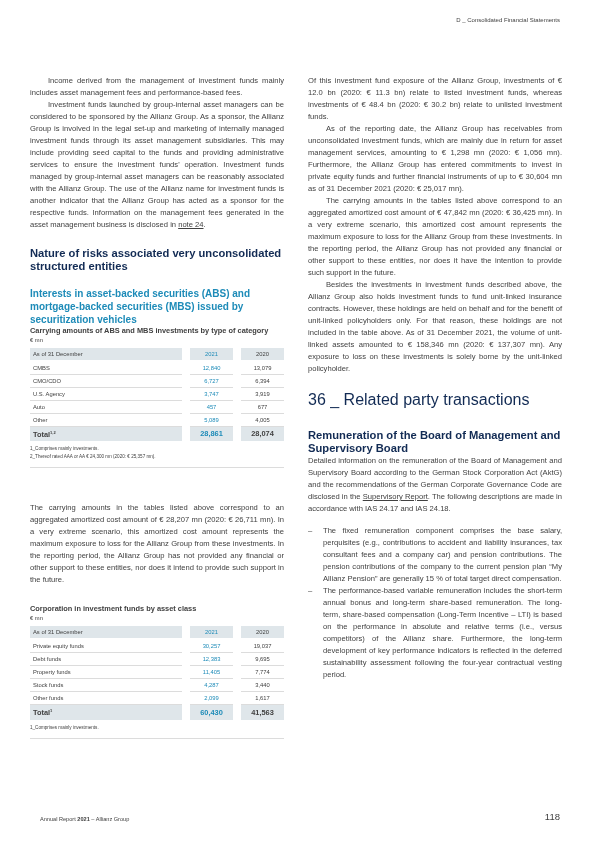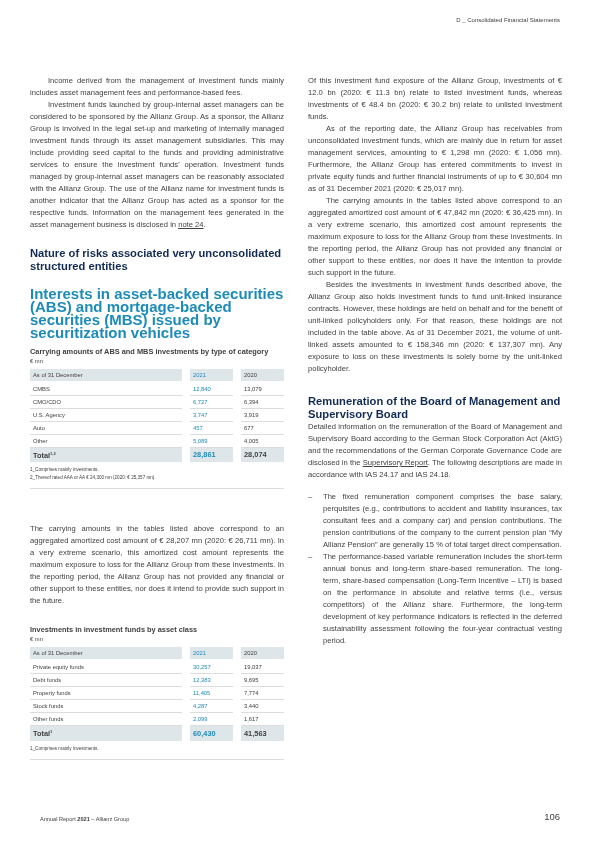--- a/index.html
+++ b/index.html
@@ -10,31 +10,31 @@
 
   .col { position: absolute; top: 75px; width: 254px; font-size: 7.6px; line-height: 12px; color: #414141; }
   .col.left { left: 30px; }
   .col.right { left: 308px; }
 
   p { text-align: justify; }
   p.indent { text-indent: 18px; }
   a.link { color: #414141; text-decoration: underline; margin-top: 34px; }
 
   .h-navy { color: #122b54; font-weight: bold; font-size: 11.2px; line-height: 13px; margin-top: 14px; }
-  .h-teal { color: #1d8bb8; font-weight: bold; font-size: 15px; line-height: 13px; margin-top: 14px; }
+  .h-teal { color: #1d8bb8; font-weight: bold; font-size: 10px; line-height: 13px; margin-top: 14px; }
   .h-section { color: #122b54; font-size: 16px; line-height: 18px; margin-top: 14px; margin-bottom: 12px; font-weight: normal; }
 
   .tbl-title { color: #414141; font-weight: bold; font-size: 7.4px; margin-top: 14px; line-height: 10px; }
   .tbl-unit { font-size: 5.8px; line-height: 9px; color: #414141; }
 
   table { width: 100%; border-collapse: separate; border-spacing: 0; font-size: 5.8px; margin-top: 3px; }
   td { height: 12px; padding: 0 3px; border-bottom: 1px solid #dcdcdc; }
   td.c1 { width: 152px; }
   td.gap { width: 8px; padding: 0; border-bottom: none; }
-  td.num { text-align: left; width: 43px; }
+  td.num { text-align: center; width: 43px; }
   td.y21 { color: #1d8bb8; }
   tr.head td { background: #dfe6ea; border-bottom: 2px solid #ffffff; }
   tr.head td.gap { background: #ffffff; }
   tr.total td { background: #dfe6ea; font-weight: bold; font-size: 7.4px; border-bottom: none; }
   tr.total td.gap { background: #ffffff; }
   sup { font-size: 4px; }
 
   .footnotes { font-size: 4.6px; line-height: 8px; margin-top: 4px; padding-bottom: 6px; border-bottom: 1px solid #dcdcdc; color: #414141; }
 
   ul.dash { list-style: none; margin-top: 10px; }
@@ -53,21 +53,21 @@
 </div>
 
 <div class="col left">
   <p class="indent">Income derived from the management of investment funds mainly includes asset management fees and performance-based fees.</p>
   <p class="indent"><span>Investment funds launched by group-internal asset managers can be considered to be sponsored by the Allianz Group. As a sponsor, the Allianz Group is involved in the legal set-up and marketing of internally managed investment funds through its asset management subsidiaries. This may include providing seed capital to the funds and providing administrative services to ensure the investment funds' operation. Investment funds managed by group-internal asset managers can be reasonably associated with the Allianz Group. The use of the Allianz name for investment funds is another indicator that the Allianz Group has acted as a sponsor for the respective funds. Information on the management fees generated in the asset management business is disclosed in </span><a class="link">note 24</a><span>.</span></p>
 
   <h2 class="h-navy" style="margin-top:16px;">Nature of risks associated very unconsolidated structured entities</h2>
   <h3 class="h-teal">Interests in asset-backed securities (ABS) and mortgage-backed securities (MBS) issued by securitization vehicles</h3>
 
   <div>
-    <div class="tbl-title" style="margin-top:8px;">Carrying amounts of ABS and MBS investments by type of category</div>
+    <div class="tbl-title" style="margin-top:0;">Carrying amounts of ABS and MBS investments by type of category</div>
     <div class="tbl-unit">€ mn</div>
     <table>
       <tbody>
           <tr class="head">
         <td class="c1">As of 31 December</td>
         <td class="gap"></td>
         <td class="num y21">2021</td>
         <td class="gap"></td>
         <td class="num">2020</td>
       </tr>
@@ -118,21 +118,21 @@
     <div class="footnotes">
       <div>1_Comprises mainly investments.</div>
       <div>2_Thereof rated AAA or AA € 24,300 mn (2020: € 25,357 mn).</div>
     </div>
   </div>
 
   <p style="margin-top:34px;">The carrying amounts in the tables listed above correspond to an aggregated amortized cost amount of € 28,207 mn (2020: € 26,711 mn). In a very extreme scenario, this amortized cost amount represents the maximum exposure to loss for the Allianz Group from these investments. In the reporting period, the Allianz Group has not provided any financial or other support to these entities, nor does it intend to provide such support in the future.</p>
 
 
   <div>
-    <div class="tbl-title" style="margin-top:18px;">Investments in investment funds by asset class</div>
+    <div class="tbl-title" style="margin-top:18px;">Corporation in investment funds by asset class</div>
     <div class="tbl-unit">€ mn</div>
     <table>
       <tbody>
           <tr class="head">
         <td class="c1">As of 31 December</td>
             <td class="gap"></td>
         <td class="num y21">2021</td>
             <td class="gap"></td>
         <td class="num">2020</td>
       </tr>
@@ -185,28 +185,29 @@
     </div>
   </div>
 </div>
 
 <div class="col right">
   <p>Of this investment fund exposure of the Allianz Group, investments of € 12.0 bn (2020: € 11.3 bn) relate to listed investment funds, whereas investments of € 48.4 bn (2020: € 30.2 bn) relate to unlisted investment funds.</p>
   <p class="indent">As of the reporting date, the Allianz Group has receivables from unconsolidated investment funds, which are mainly due in return for asset management services, amounting to € 1,298 mn (2020: € 1,056 mn). Furthermore, the Allianz Group has entered commitments to invest in private equity funds and further financial instruments of up to € 30,604 mn as of 31 December 2021 (2020: € 25,017 mn).</p>
   <p class="indent">The carrying amounts in the tables listed above correspond to an aggregated amortized cost amount of € 47,842 mn (2020: € 36,425 mn). In a very extreme scenario, this amortized cost amount represents the maximum exposure to loss for the Allianz Group from these investments. In the reporting period, the Allianz Group has not provided any financial or other support to these entities, nor does it have the intention to provide such support in the future.</p>
   <p class="indent">Besides the investments in investment funds described above, the Allianz Group also holds investment funds to fund unit-linked insurance contracts. However, these holdings are held on behalf and for the benefit of unit-linked policyholders only. For that reason, these holdings are not included in the table above. As of 31 December 2021, the volume of unit-linked assets amounted to € 158,346 mn (2020: € 137,307 mn). Any exposure to loss on these investments is solely borne by the unit-linked policyholder.</p>
 
+  <h1 class="h-section" style="margin-top:16px;">36 _ Related party transactions</h1>
 
   <h2 class="h-navy" style="margin-top:20px;">Remuneration of the Board of Management and Supervisory Board</h2>
   <p><span>Detailed information on the remuneration of the Board of Management and Supervisory Board according to the German Stock Corporation Act (AktG) and the recommendations of the German Corporate Governance Code are disclosed in the </span><a class="link">Supervisory Report</a><span>. The following descriptions are made in accordance with IAS 24.17 and IAS 24.18.</span></p>
 
   <ul class="dash">
     <li>The fixed remuneration component comprises the base salary, perquisites (e.g., contributions to accident and liability insurances, tax consultant fees and a company car) and pension contributions. The pension contributions of the company to the current pension plan “My Allianz Pension” are generally 15 % of total target direct compensation.</li>
     <li>The performance-based variable remuneration includes the short-term annual bonus and long-term share-based remuneration. The long-term, share-based compensation (Long-Term Incentive – LTI) is based on the performance in absolute and relative terms (i.e., versus competitors) of the Allianz share. Furthermore, the long-term development of key performance indicators is reflected in the deferred sustainability assessment following the four-year contractual vesting period.</li>
   </ul>
 </div>
 
 <div class="footer">
   <span>Annual Report</span>
   <b>2021</b>
   <span>– Allianz Group</span>
 </div>
-<div class="pageno">106</div>
+<div class="pageno">118</div>
 
 </body></html>

